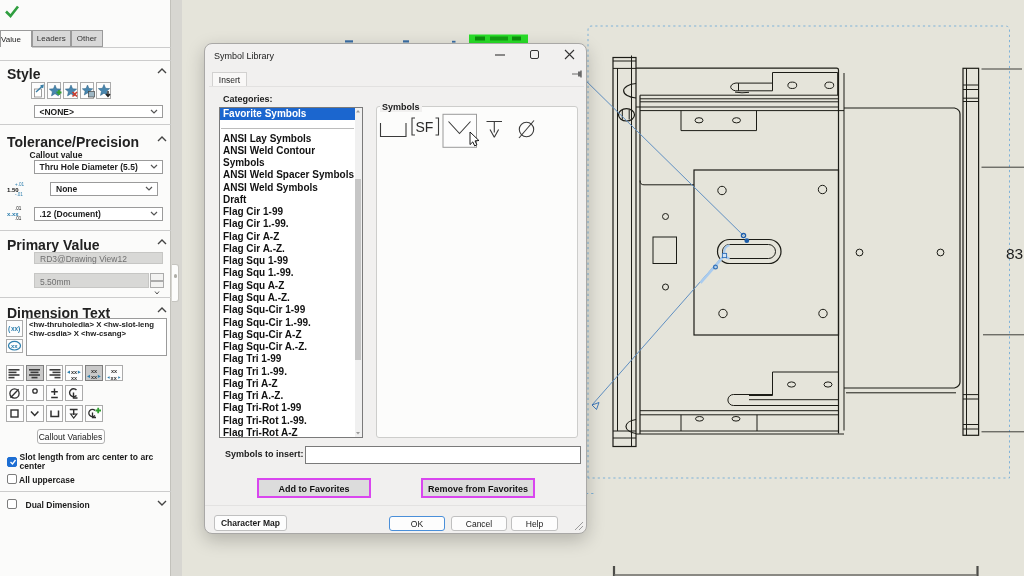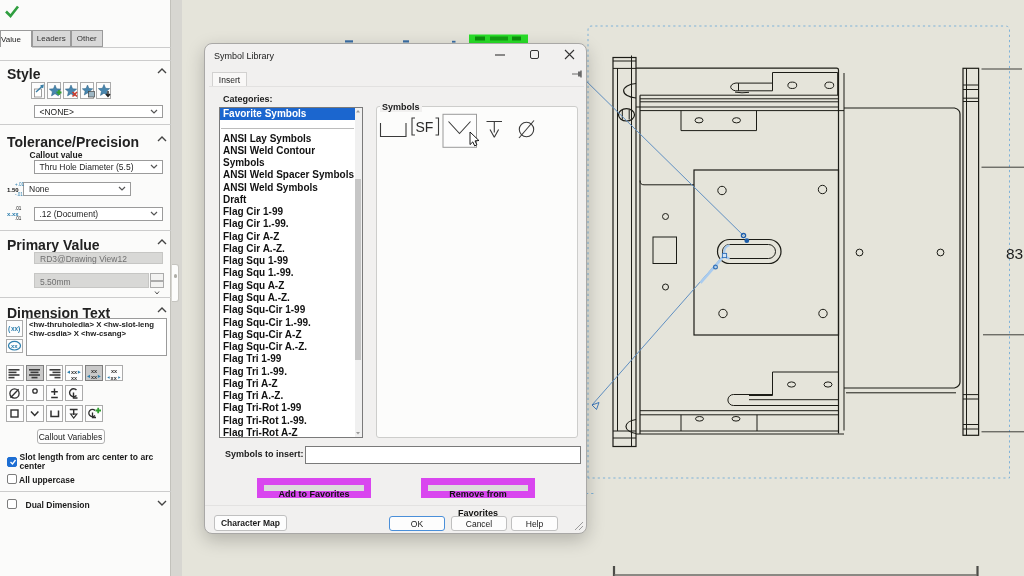--- a/index.html
+++ b/index.html
@@ -4,32 +4,32 @@
 <style>
   * { margin:0; padding:0; box-sizing:border-box; }
   html,body { width:1024px; height:576px; overflow:hidden; font-family:"Liberation Sans", sans-serif; }
   body { background:#e5e4da; position:relative; }
   .abs { position:absolute; }
   
   #panel { left:0; top:0; width:171px; height:576px; background:#fbfbfa; border-right:1px solid #c2c1bb; }
   .sep { position:absolute; left:0; width:171px; height:1px; background:#cccccc; }
   .hdr { position:absolute; left:7px; font-size:14px; font-weight:bold; color:#222; }
   .chev { position:absolute; }
-  .combo { position:absolute; background:#fff; border:1px solid #9b9b9b; font-size:8.5px; font-weight:normal; color:#1c1c1c; line-height:11px; padding:1px 0 0 5px; }
+  .combo { position:absolute; background:#fff; border:1px solid #9b9b9b; font-size:8.5px; font-weight:bold; color:#1c1c1c; line-height:11px; padding:1px 0 0 5px; }
   .combo .dn { position:absolute; right:4px; top:3px; }
   .grayfld { position:absolute; background:#d8d8d6; border:1px solid #c6c6c4; color:#6f6f6f; font-size:8.5px; padding:1px 0 0 5px; }
   .ibtn { position:absolute; background:#fdfdfd; border:1px solid #ababab; }
   .ibtn.sel { background:#c9c9c9; border:1px solid #7e7e7e; }
   .cb { position:absolute; width:10px; height:10px; background:#fff; border:1px solid #7c7c7c; border-radius:2px; }
   .lbl { position:absolute; font-size:8.5px; color:#1a1a1a; font-weight:bold; }
   
   #dlg { left:204px; top:43px; width:383px; height:491px; background:#f1f0ef; border:1px solid #a9a8a6; border-radius:8px; box-shadow:0 6px 18px rgba(0,0,0,0.22); }
   #dlg .t { position:absolute; font-size:9px; color:#1b1b1b; font-weight:bold; }
   .wbtn { position:absolute; background:#fdfdfd; border:1px solid #c0c0c0; border-radius:3px; font-size:8.5px; color:#1a1a1a; text-align:center; }
-  .gbtn { position:absolute; background:#dcdcdc; border:7px solid #d946ef; font-size:9px; color:#111; text-align:center; font-weight:bold; }
+  .gbtn { position:absolute; background:#dcdcdc; border:2px solid #d946ef; font-size:9px; color:#111; text-align:center; font-weight:bold; }
 </style>
 </head>
 <body>
 
 <svg id="draw" class="abs" style="left:171px;top:0" width="853" height="576" viewBox="171 0 853 576">
     <rect x="171" y="0" width="853" height="576" fill="#e5e4da"></rect>
     <rect x="171" y="0" width="11" height="576" fill="#d7d6d1"></rect>
     <rect x="469" y="34.5" width="59" height="8.5" fill="#28dd28"></rect>
     <rect x="475" y="36.5" width="10" height="4" fill="#0d8f0d"></rect>
     <rect x="490" y="36.5" width="18" height="4" fill="#13a013"></rect>
@@ -156,21 +156,21 @@
   <div class="sep" style="top:124px"></div>
 
   <div class="hdr" style="top:133.5px">Tolerance/Precision</div>
   <svg class="chev" style="left:157px;top:136px" width="10" height="6">
       <path d="M1 5 L5 1 L9 5" fill="none" stroke="#444" stroke-width="1.4"></path>
     </svg>
   <div class="lbl" style="left:29.5px;top:149.5px">Callout value</div>
   <div class="combo" style="left:33.5px;top:159.5px;width:129.5px;height:14px">Thru Hole Diameter (5.5)<svg class="dn" width="8" height="5">
         <path d="M1 1 L4 4 L7 1" fill="none" stroke="#555" stroke-width="1.2"></path>
       </svg></div>
-  <div class="combo" style="left:23px;top:182px;width:108px;height:14px">None<svg class="dn" width="8" height="5">
+  <div class="combo" style="left:50px;top:182px;width:108px;height:14px">None<svg class="dn" width="8" height="5">
         <path d="M1 1 L4 4 L7 1" fill="none" stroke="#555" stroke-width="1.2"></path>
       </svg></div>
   <div class="combo" style="left:33.5px;top:206.5px;width:129.5px;height:14px">.12 (Document)<svg class="dn" width="8" height="5">
         <path d="M1 1 L4 4 L7 1" fill="none" stroke="#555" stroke-width="1.2"></path>
       </svg></div>
   <div class="sep" style="top:230px"></div>
 
   <div class="hdr" style="top:237px">Primary Value</div>
   <svg class="chev" style="left:157px;top:239px" width="10" height="6">
       <path d="M1 5 L5 1 L9 5" fill="none" stroke="#444" stroke-width="1.4"></path>

